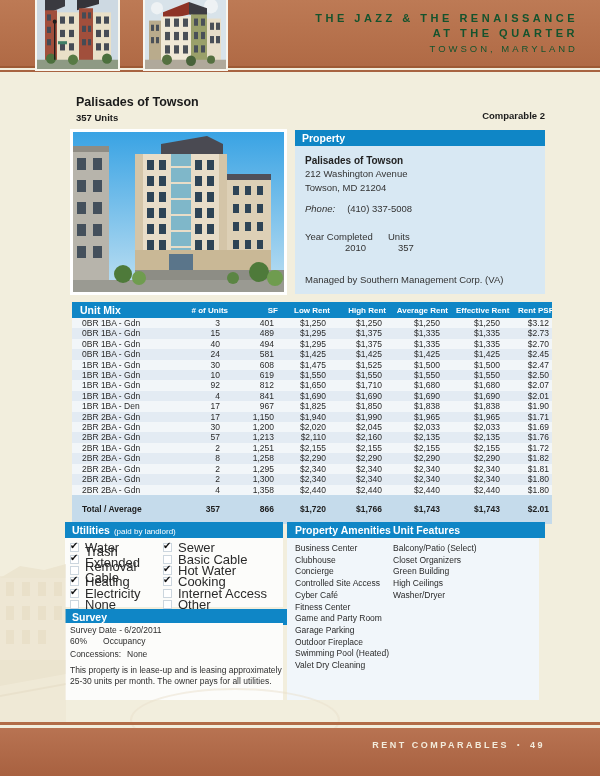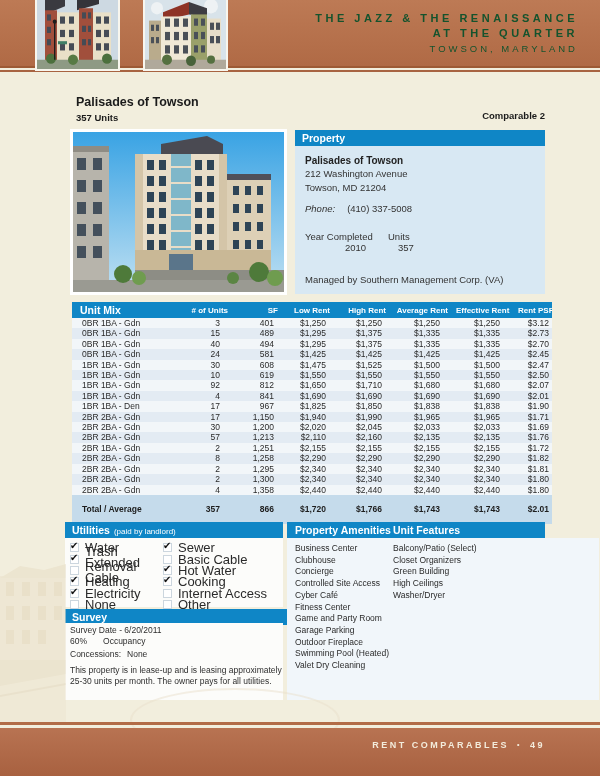--- a/index.html
+++ b/index.html
@@ -77,21 +77,21 @@
   .survey-bar { position:absolute; left:0; top:87px; width:238px; }
   .survey-body { position:absolute; left:0; top:101px; width:218px; height:77px; background:#fcfcfa; padding:2px 4px 0 5px; }
   .survey-body .line { font-size:8.5px; line-height:11px; }
   .survey-body .occ .v { margin-right:16px; }
   .survey-body .conc { margin-top:2px; }
   .survey-body .conc .lbl { margin-right:6px; }
   .survey-notes { font-size:8.5px; line-height:10.5px; margin-top:5px; width:212px; }
   .amen-bar { position:absolute; left:222px; top:0; width:258px; height:16px; background:#0f86c6; }
   .amen-bar span { position:absolute; top:0; color:#fff; font-weight:bold; font-size:10.5px; line-height:16px; }
   .amen-bar .h-amen { left:8px; } .amen-bar .h-feat { left:106px; }
-  .right-body { position:absolute; left:222px; top:16px; width:312px; height:162px; background:#f1f6fa; }
+  .right-body { position:absolute; left:222px; top:16px; width:252px; height:162px; background:#f1f6fa; }
   .plainlist { position:absolute; top:5px; }
   .amen-list { left:8px; width:96px; } .feat-list { left:106px; width:148px; }
   .plainlist .li { font-size:8.5px; line-height:11.7px; white-space:nowrap; color:#2a2a2a; }
 
   
   .footer-rule { position:absolute; left:0; top:722px; width:600px; height:3px; background:#b26c47; }
   .footer { position:absolute; left:0; top:728px; width:600px; height:48px;
             background:linear-gradient(#b87352,#a86140); }
   .footer-text { position:absolute; top:12px; right:55px; color:#f3ecdc; font-size:9px; font-weight:bold; letter-spacing:2.5px; }
   .footer-text .sep { margin:0 8px; font-size:7px; vertical-align:1px; }

